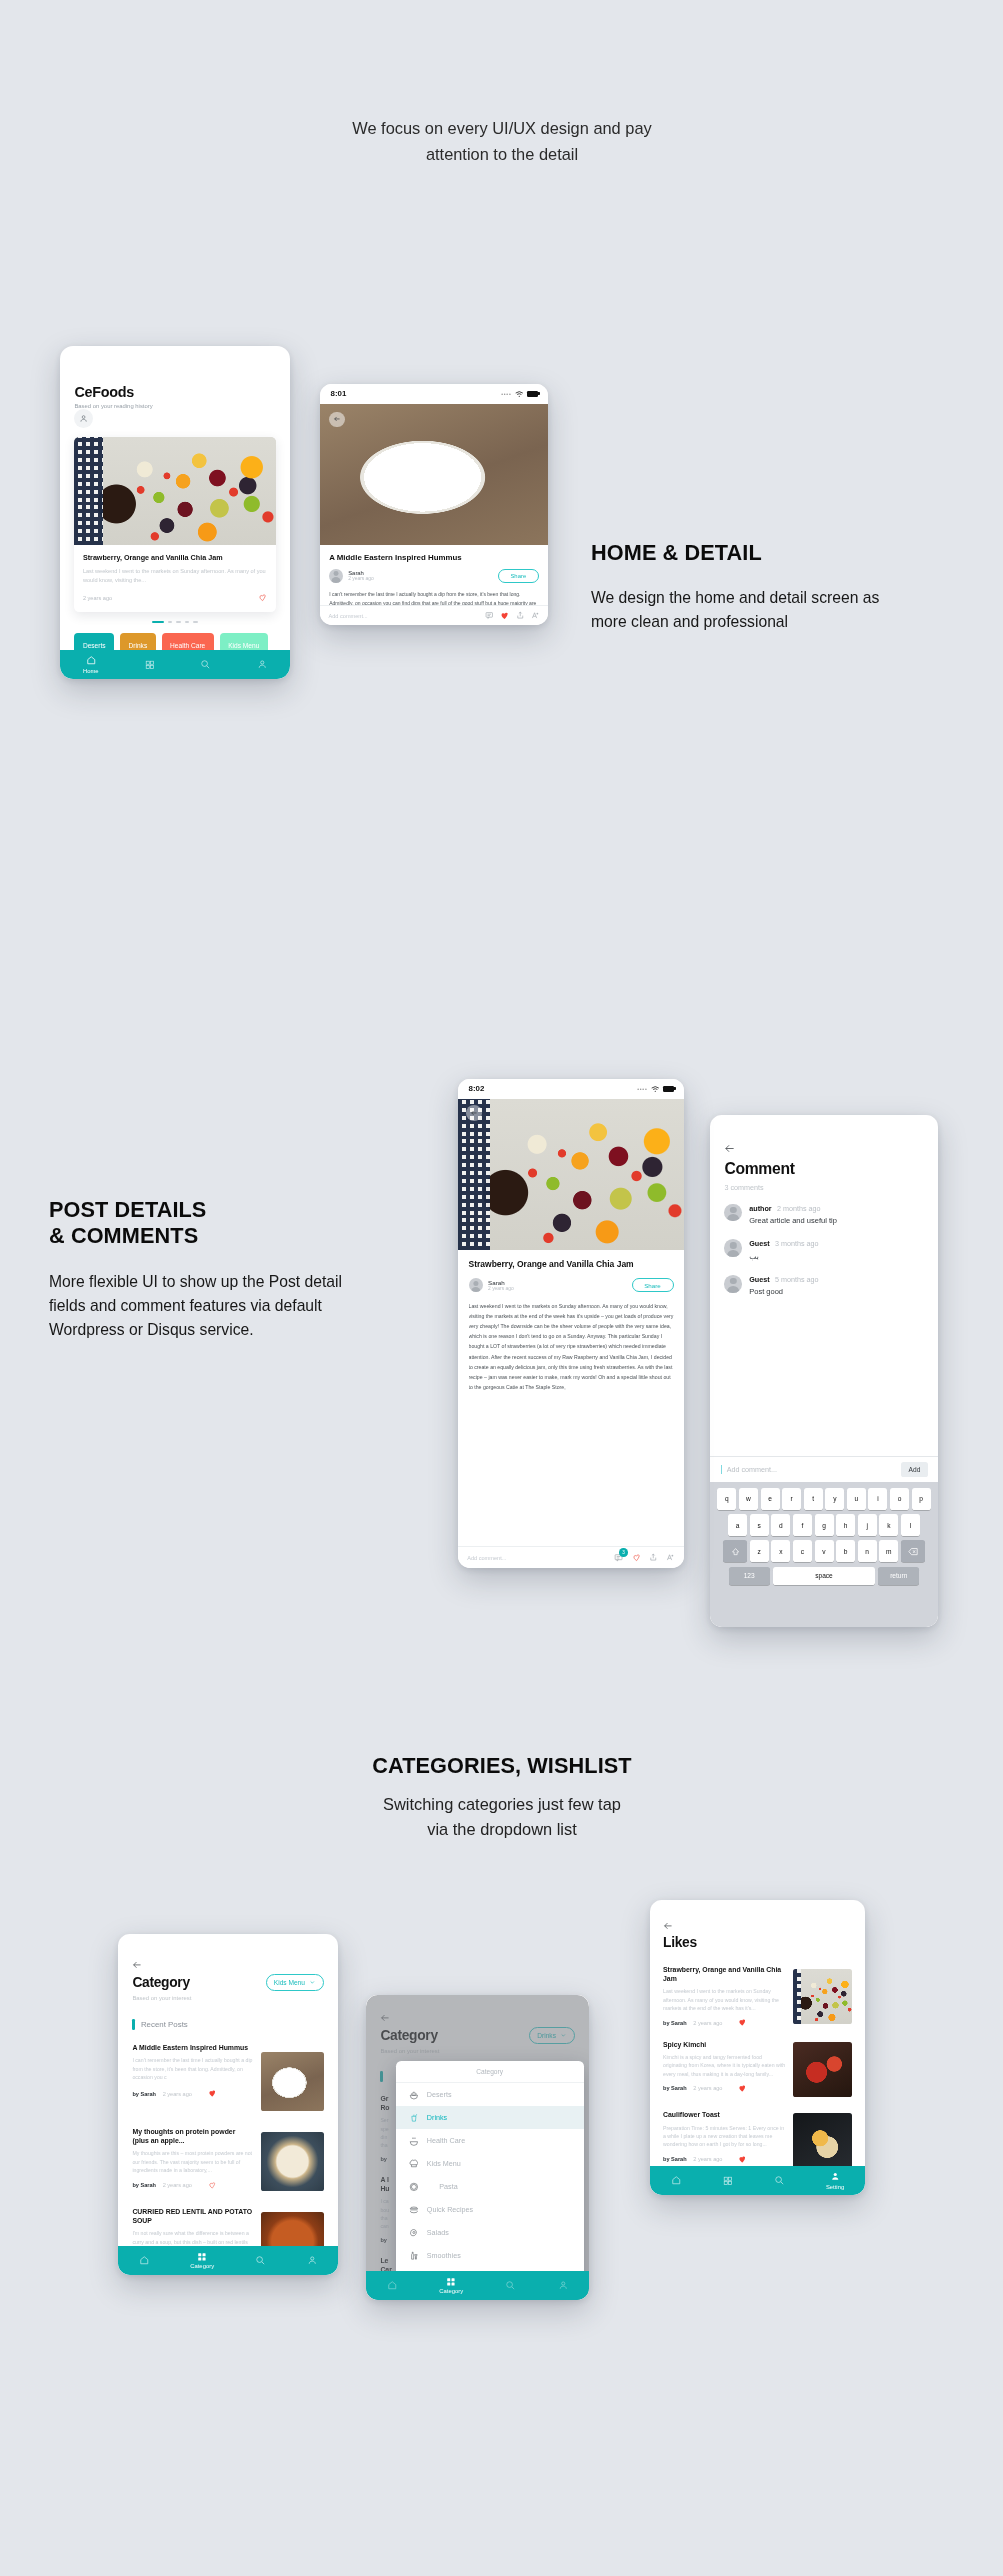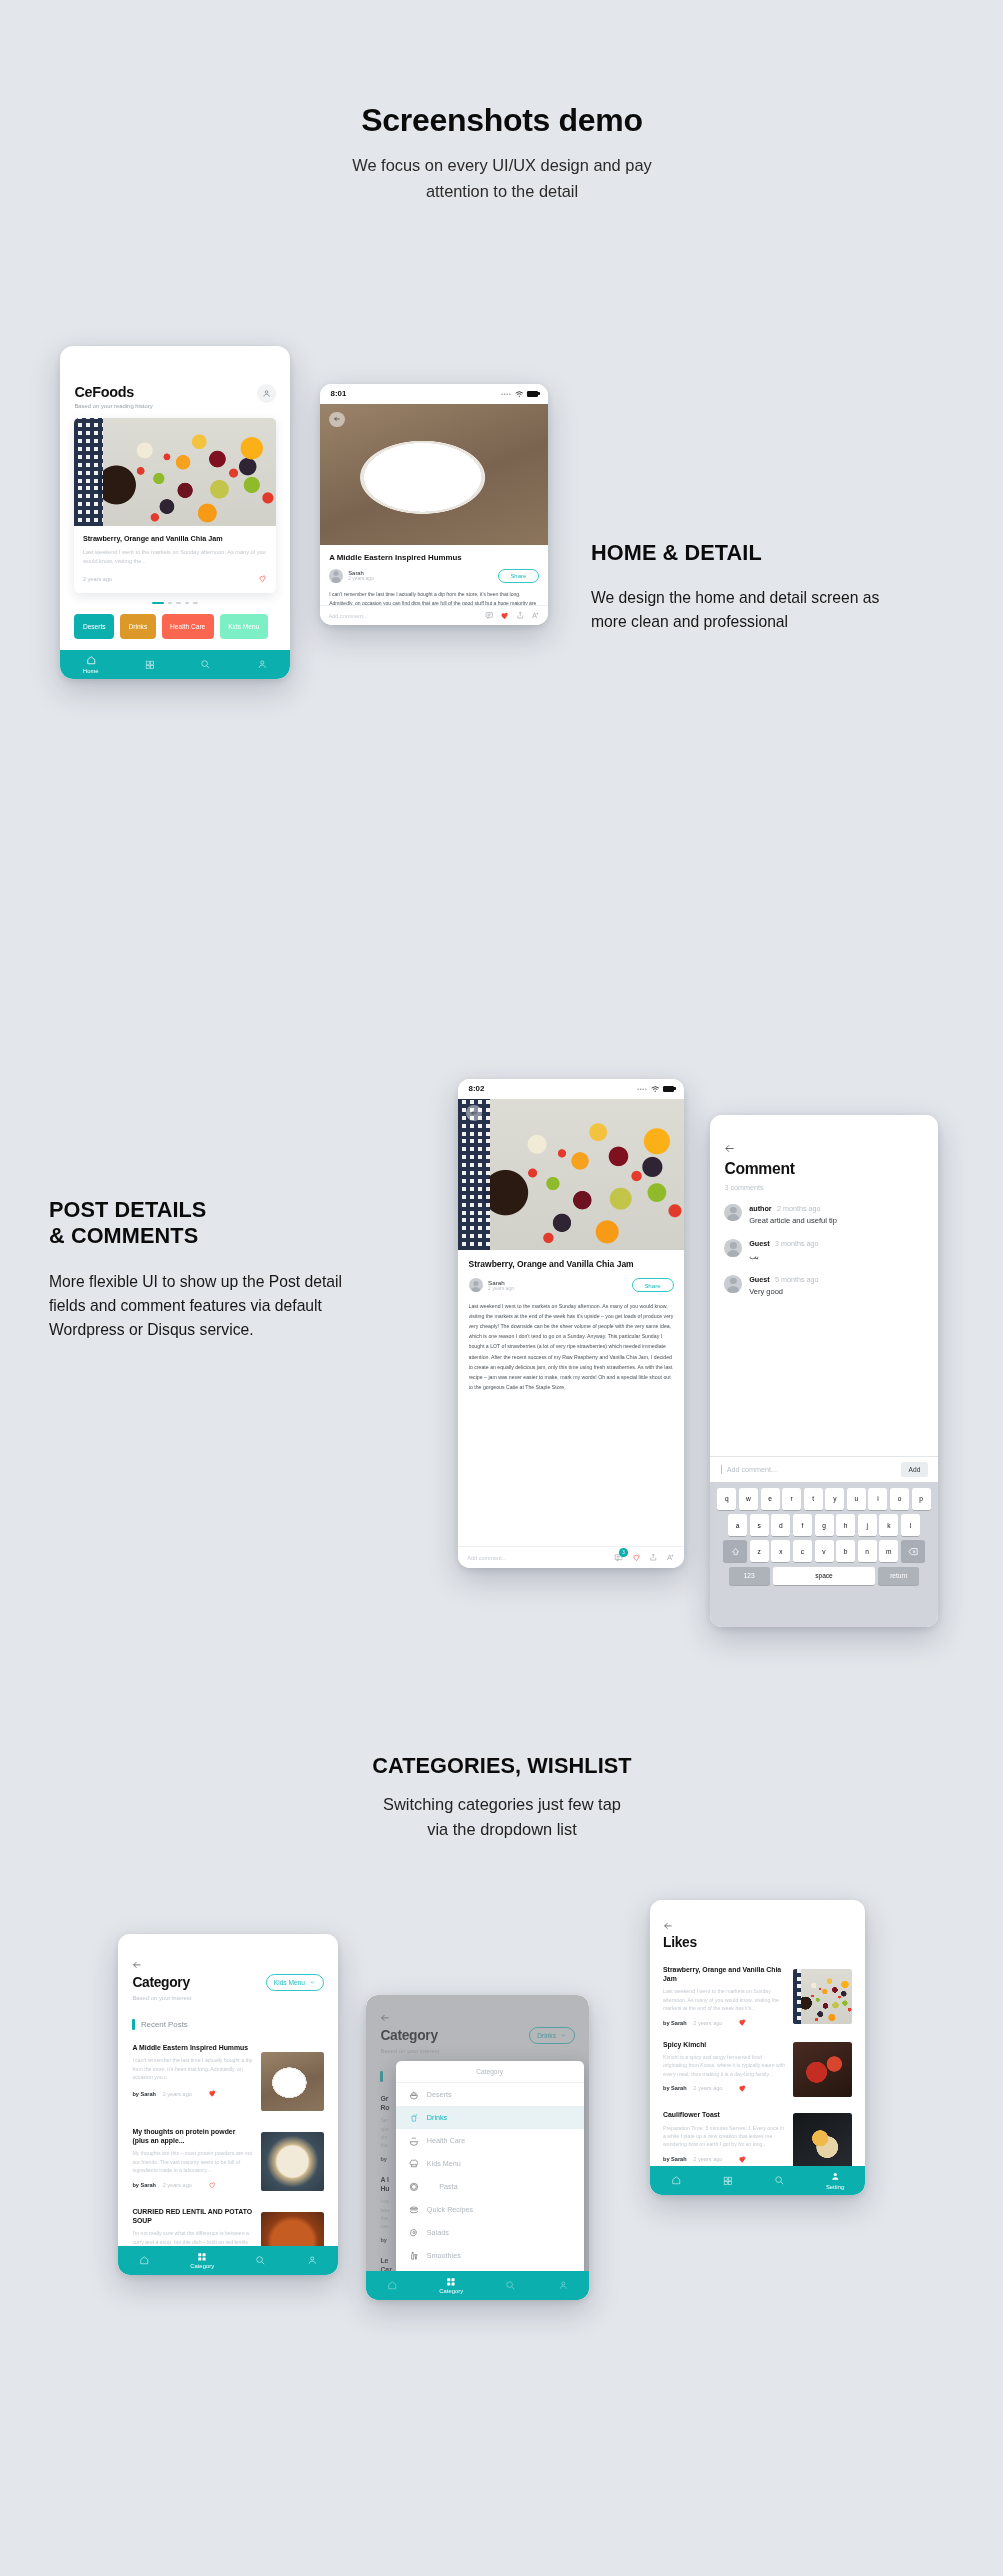--- a/index.html
+++ b/index.html
@@ -112,29 +112,28 @@
   .key.grey2 { background:#aeb3ba; }
 
   .scrim { position:absolute; inset:0; background:rgba(120,124,130,.55); }
 </style>
 </head>
 <body>
 
 <div class="page">
 
   <div class="hero">
-    <h1>Screenshots demo</h1>
     <p>
       <span>We focus on every UI/UX design and pay</span><br>
       <span>attention to the detail</span>
     </p>
   </div>
 
   <div class="phone" style="left:60px; top:346px; width:230px; height:333px; border-radius:13px;">
-    <div style="padding:38px 14.4px 0 14.4px; display:flex; align-items:flex-start; justify-content:space-between;">
+    <div style="padding:38px 14.4px 0 14.4px; display:flex; align-items:flex-start; justify-content:space-between;flex-direction:column;">
       <div>
         <div style="font-size:14.4px; font-weight:bold; letter-spacing:-0.3px;">CeFoods</div>
         <div style="font-size:5.9px; color:#98a0a8; margin-top:3.3px;">Based on your reading history</div>
       </div>
       <div style="width:19px;height:19px;border-radius:50%;background:#f1f3f5;display:flex;align-items:center;justify-content:center;">
         <svg width="9.2" height="9.2" viewBox="0 0 24 24" fill="none" stroke="#6e757c" stroke-width="1.8">
             <circle cx="12" cy="8" r="3.6"></circle>
             <path d="M5 20c0-3.6 3.1-6 7-6s7 2.4 7 6"></path>
           </svg>
       </div>
@@ -336,21 +335,21 @@
             <div style="font-size:7.5px;color:#32373c;margin-top:3.3px;">بب</div>
           </div>
         </div>
         <div style="display:flex;gap:7.2px;">
           <span class="avatar" style="width:17.7px;height:17.7px;"></span>
           <div>
             <div style="font-size:7.2px;">
               <b>Guest</b>
               <span class="muted" style="margin-left:3.3px;">5 months ago</span>
             </div>
-            <div style="font-size:7.5px;color:#32373c;margin-top:3.3px;">Very good</div>
+            <div style="font-size:7.5px;color:#32373c;margin-top:3.3px;">Post good</div>
           </div>
         </div>
       </div>
     </div>
 
     <div style="position:absolute;left:0;right:0;top:341px;height:26px;border-top:0.7px solid #e4e7ea;display:flex;align-items:center;padding:0 10.5px;gap:5.2px;background:#fff;">
       <span style="width:1px;height:9.2px;background:#7fd9e0;"></span>
       <span style="flex:1;font-size:7.2px;color:#bcc1c6;">Add comment...</span>
       <span style="background:#e9edf0;border-radius:2.6px;padding:3.9px 7.2px;font-size:6.6px;color:#32373c;">Add</span>
     </div>

